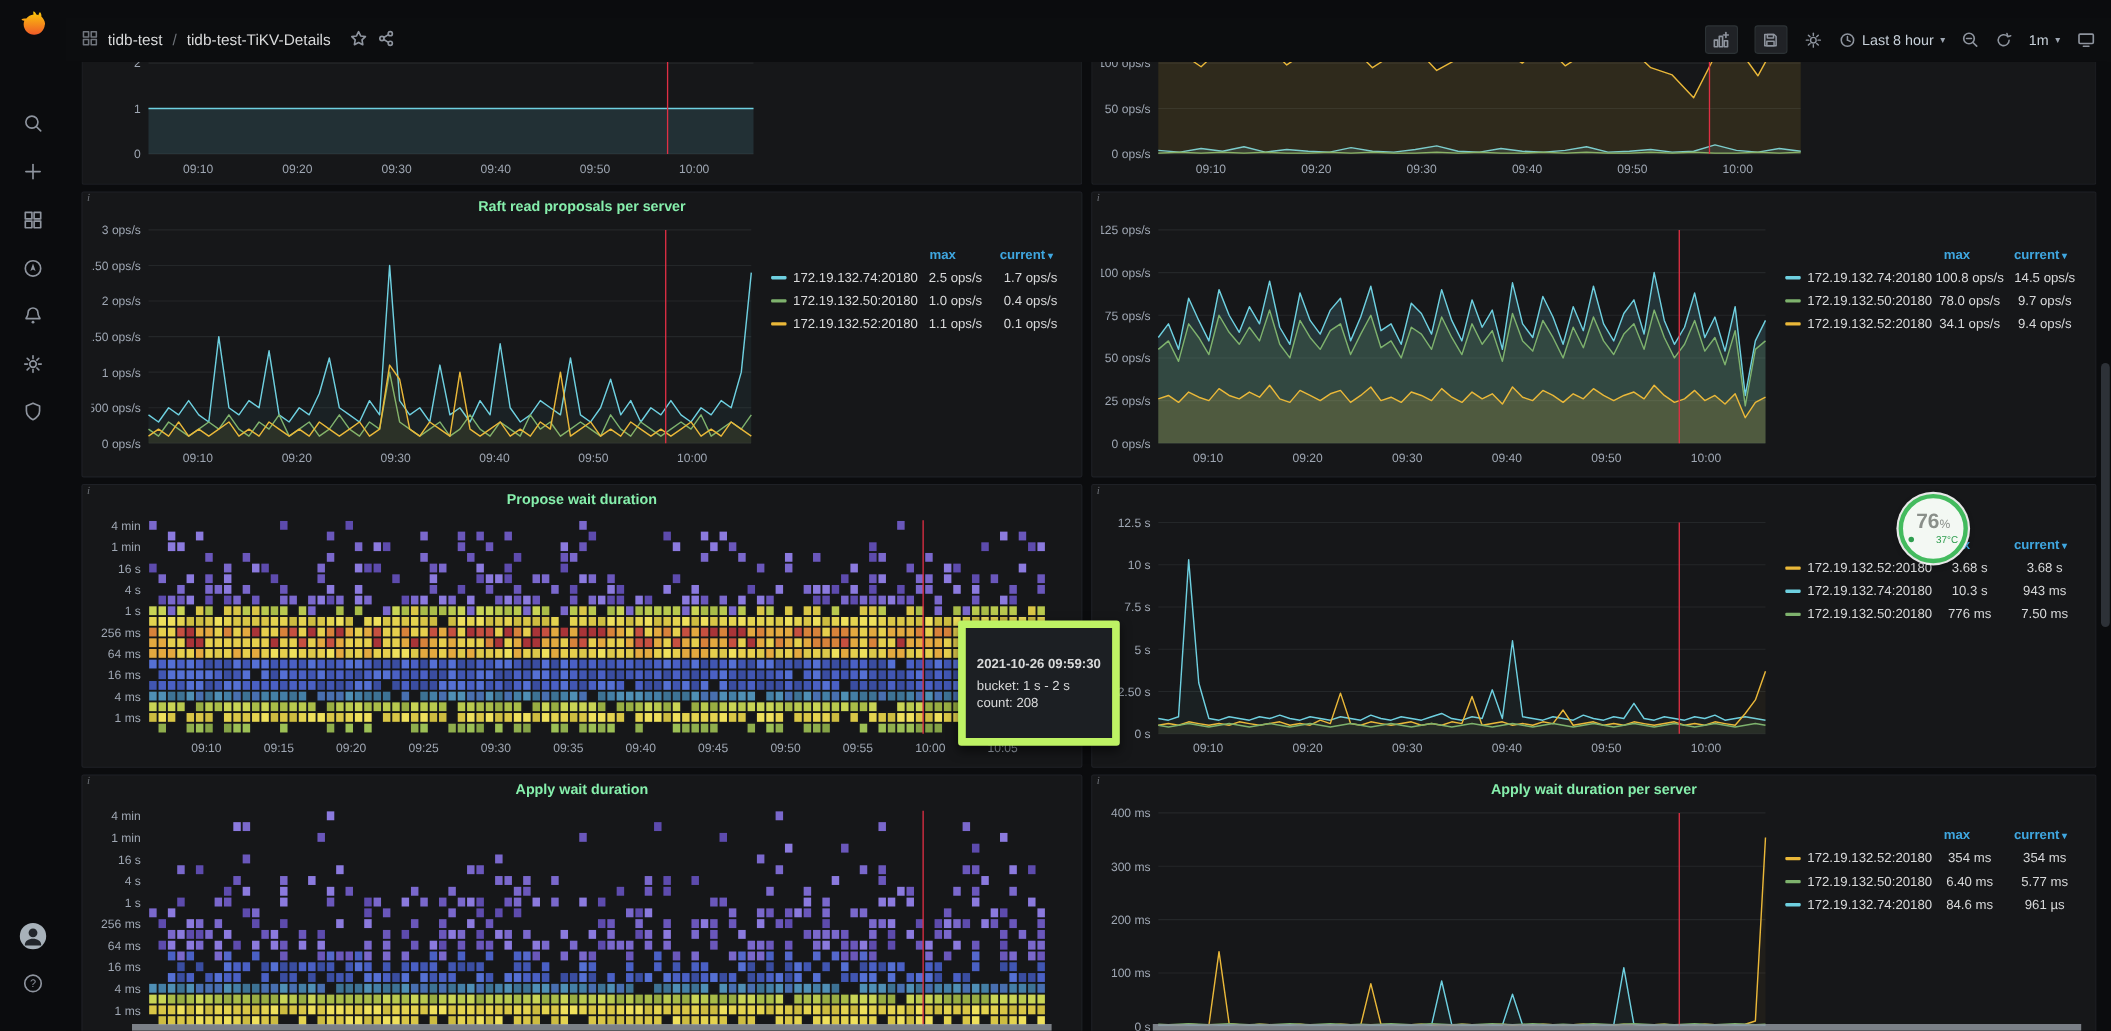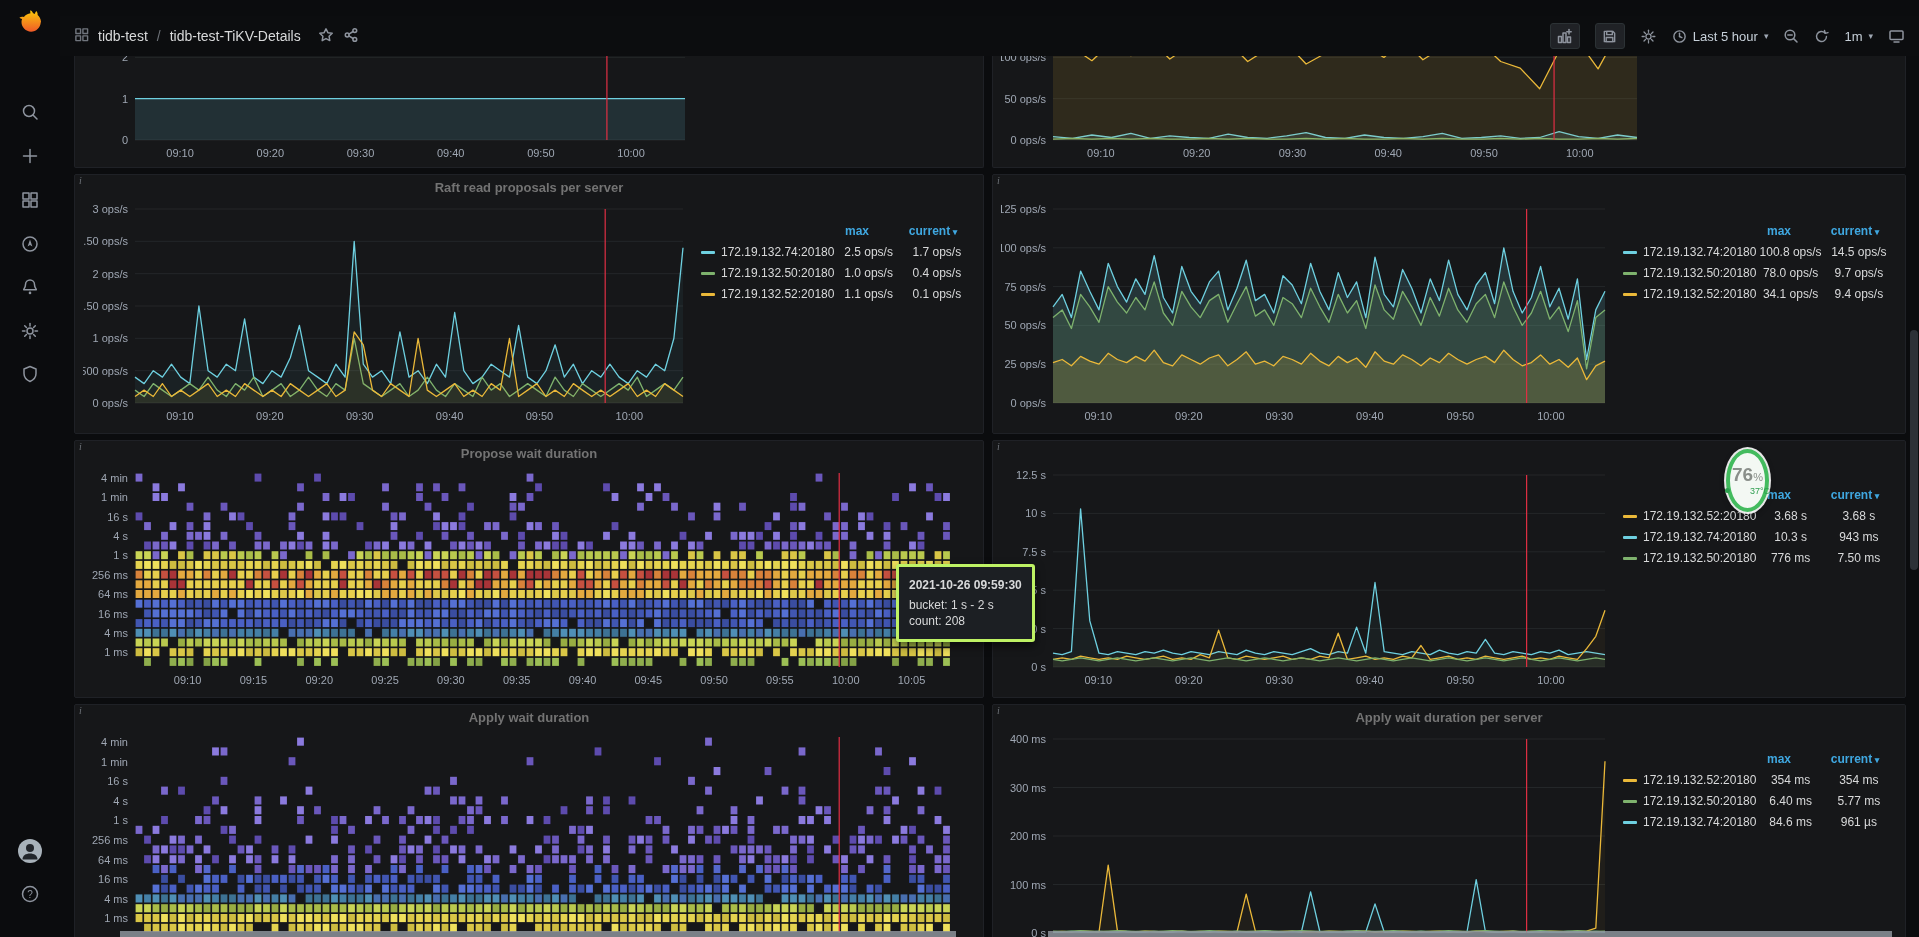--- a/index.html
+++ b/index.html
@@ -21,40 +21,40 @@
   .nbtn{display:flex;align-items:center;justify-content:center;width:30px;height:26px;background:#202226;
     border:1px solid #2c3235;border-radius:3px;cursor:pointer;padding:0}
   .ibtn{background:none;border:none;display:flex;align-items:center;gap:6px;cursor:pointer;padding:0;
     color:#c7d0d9;font-size:13px;font-family:inherit}
   .caret{color:#9fa7b3;font-size:9px}
   
   #dash{position:absolute;left:60px;top:40px;width:1846px;height:897px;overflow:hidden}
   .panel{position:absolute;background:#161719;border:1px solid #1f2126;border-radius:2px}
   .cut-top{border-top:none}
   .panel-title{position:absolute;top:5px;left:0;right:0;text-align:center;font-size:13px;font-weight:600;
-    color:#737373;cursor:pointer;white-space:nowrap}
+    color:#86efac;cursor:pointer;white-space:nowrap}
   .corner-info{position:absolute;top:0px;left:4px;font-size:10px;font-style:italic;color:#6e7278;
     font-family:"Liberation Serif",serif;cursor:pointer;z-index:5}
   .chart{position:absolute}
   .chart svg{position:absolute;left:0;top:0}
   svg text.ax{fill:#9fa7b3;font-size:11px;font-family:"Liberation Sans",sans-serif}
   
   .legend{position:absolute;font-size:12px;line-height:17px}
   .lrow{display:flex;align-items:center;height:21px}
   .lname{flex:1;display:flex;align-items:center;gap:6px;color:#d8d9da;cursor:pointer;white-space:nowrap}
   .lbar{width:14px;height:3px;border-radius:1px;flex:0 0 auto}
   .lval{width:76px;text-align:center;color:#d8d9da;white-space:nowrap}
   .lhead{font-weight:700}
   .lhead .lval{color:#3fa7e0;cursor:pointer}
   .lhead .caret{color:#3fa7e0;font-size:9px}
   
-  #tooltip{position:fixed;left:896px;top:564px;background:#1c1f23;border:3px solid #bef264;border-radius:3px;
-    padding:10px 10px;font-size:12px;line-height:16px;box-shadow:0 4px 10px rgba(0,0,0,.55);z-index:45;color:#d8d9da}
+  #tooltip{position:fixed;left:871px;top:564px;background:#1c1f23;border:7px solid #bef264;border-radius:3px;
+    padding:24px 10px;font-size:12px;line-height:16px;box-shadow:0 4px 10px rgba(0,0,0,.55);z-index:45;color:#d8d9da}
   #tooltip .tt-time{font-weight:700;margin-bottom:4px}
-  #badge{position:fixed;left:1726px;top:449px;width:43px;height:63px;border-radius:50%;background:#f3f8f3;
+  #badge{position:fixed;left:1726px;top:449px;width:63px;height:63px;border-radius:50%;background:#f3f8f3;
     border:4px solid #43bb5e;box-shadow:0 0 0 2px rgba(255,255,255,.9), 0 2px 6px rgba(0,0,0,.4);
     display:flex;flex-direction:column;align-items:center;justify-content:center;z-index:60}
   #badge .bval{font-size:19px;font-weight:700;color:#8a8f8a;line-height:18px}
   #badge .bunit{font-size:11px;font-weight:400}
   #badge .btemp{font-size:9px;color:#2e9e4f;display:flex;align-items:center;gap:20px}
   .tdot{width:5px;height:5px;border-radius:50%;background:#2e9e4f;display:inline-block}
   .bstrip{position:fixed;top:931px;height:6px;background:#8d939b;opacity:.85;z-index:25}
   #vscroll{position:fixed;right:1px;top:330px;width:8px;height:240px;background:#2d3137;border-radius:4px;z-index:30;cursor:pointer}
   .avatar-bg{fill:#a8b2ba}
 </style>
@@ -200,21 +200,21 @@
             <line x1="13.54" y1="6.46" x2="15.3" y2="4.7"></line>
           </g>
         </svg>
     </button>
     <button class="ibtn">
       <svg width="15" height="15" viewBox="0 0 16 16" class="icon">
           <circle cx="8" cy="8" r="6"></circle>
           <line x1="8" y1="8" x2="8" y2="4.6"></line>
           <line x1="8" y1="8" x2="10.6" y2="9.2"></line>
         </svg>
-      <span>Last 5 hour</span>
+      <span>Last 8 hour</span>
       <span class="caret">▾</span>
     </button>
     <button class="ibtn">
       <svg width="16" height="16" viewBox="0 0 16 16" class="icon">
           <circle cx="7" cy="7" r="4.8"></circle>
           <line x1="10.6" y1="10.6" x2="14" y2="14"></line>
           <line x1="4.8" y1="7" x2="9.2" y2="7"></line>
         </svg>
     </button>
     <button class="ibtn">

